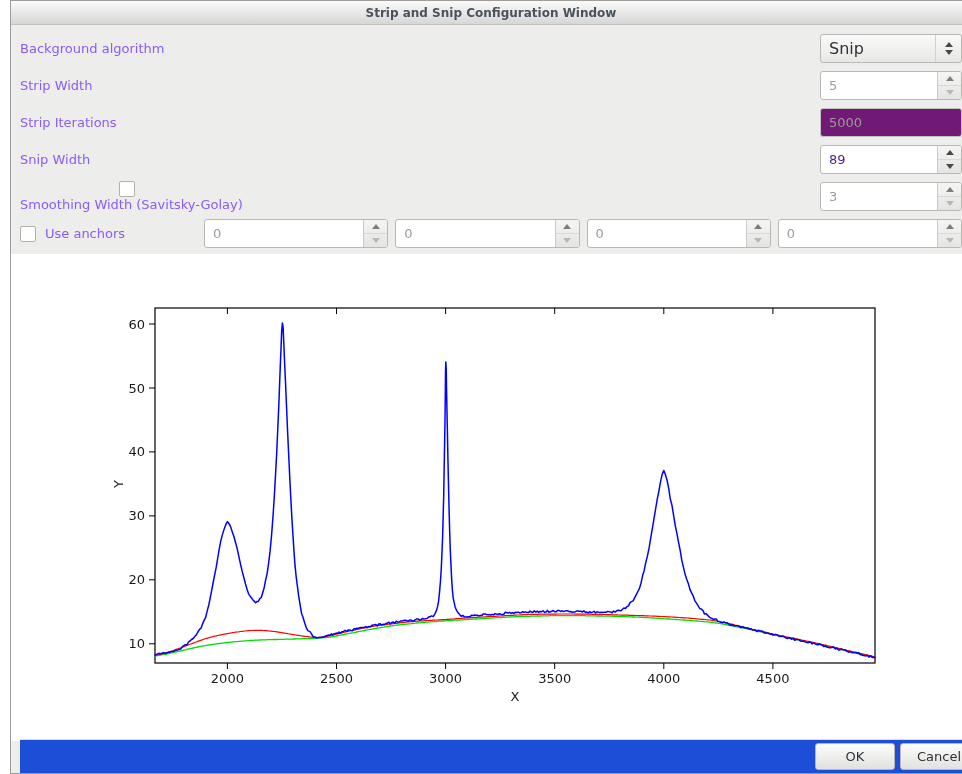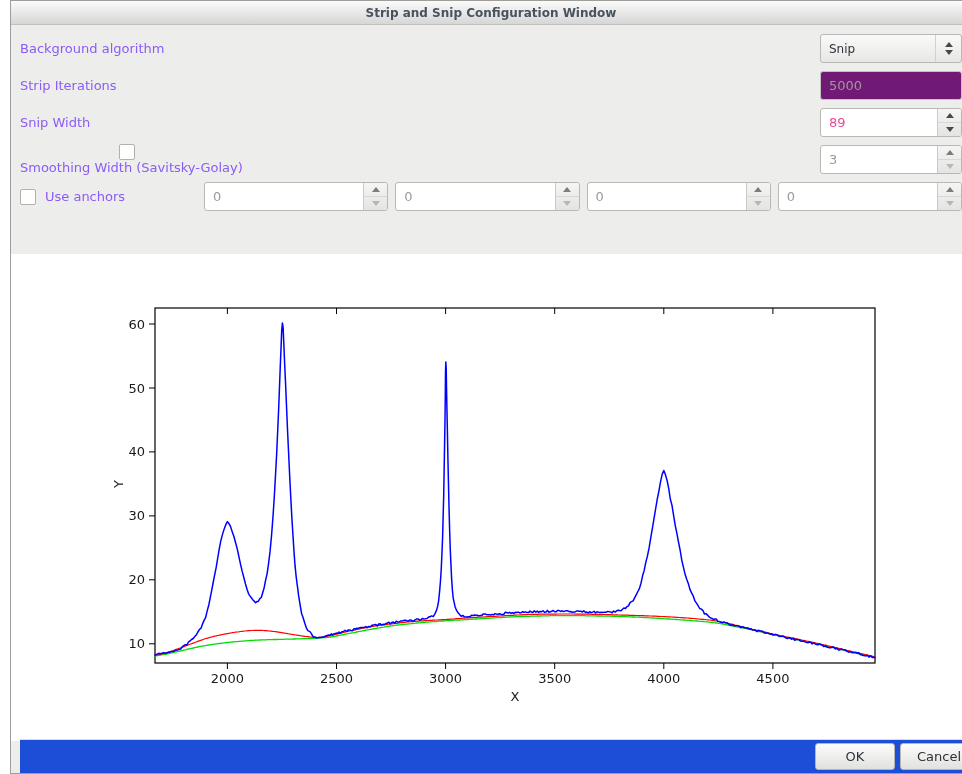--- a/index.html
+++ b/index.html
@@ -17,36 +17,36 @@
   .form{padding:0 9px;}
   .row{display:flex;align-items:center;height:29px;margin-top:8px;}
   .row:first-child{margin-top:9px;}
   .lbl{font-size:13px;color:#8b5cf6;}
   .spacer{flex:1;}
   .w142{width:142px;flex:none;}
   
   .entry{box-sizing:border-box;height:29px;background:#fff;border:1px solid #b8b8b4;
     border-radius:3px;display:flex;align-items:stretch;overflow:hidden;}
   .entry.disabled{background:#701a75;border-color:#c2c2bf;}
-  .ev{flex:1;display:flex;align-items:center;padding-left:8px;font-size:13px;color:#ec4899;min-width:0;}
+  .ev{flex:1;display:flex;align-items:center;padding-left:8px;font-size:13px;color:#4c1d95;min-width:0;}
   .ev.dim{color:#9b9b98;}
   .spin-btns{width:23px;flex:none;border-left:1px solid #c9c9c6;display:flex;flex-direction:column;
     background:linear-gradient(#f5f5f4,#e4e4e2);}
   .spin-up,.spin-down{flex:1;display:flex;align-items:center;justify-content:center;}
   .spin-up{border-bottom:1px solid #d8d8d5;}
   .tri-up{width:0;height:0;border-left:4px solid transparent;border-right:4px solid transparent;
     border-bottom:5px solid #49494a;}
   .tri-down{width:0;height:0;border-left:4px solid transparent;border-right:4px solid transparent;
     border-top:5px solid #49494a;}
   .tri-down.dimmed{border-top-color:#b7b7b4;}
   .tri-up.semi{border-bottom-color:#7d7d7b;}
   
   .combo{box-sizing:border-box;height:29px;border:1px solid #b8b8b4;border-radius:3px;
     background:linear-gradient(#fafafa,#e7e7e5);display:flex;align-items:stretch;overflow:hidden;}
-  .combo-val{flex:1;display:flex;align-items:center;padding-left:8px;font-size:12px;color:#2d3236;}
+  .combo-val{flex:1;display:flex;align-items:center;padding-left:8px;font-size:16px;color:#2d3236;}
   .combo-arrows{width:25px;flex:none;border-left:1px solid #d2d2cf;display:flex;flex-direction:column;
     align-items:center;justify-content:center;gap:3px;}
   
   .checkbox{width:14px;height:14px;flex:none;background:#fff;border:1px solid #b1b1ae;border-radius:2px;margin-right:9px;}
   .chkwrap{display:flex;align-items:center;flex-direction:column;}
   .lblwrap-anchors{width:184px;flex:none;display:flex;align-items:center;}
   .anchor-group{flex:1;display:flex;gap:7px;}
   .anchor-group .entry{flex:1;}
   
   .canvas{position:absolute;top:253px;left:0;width:960px;height:487px;background:#ffffff;}
@@ -76,20 +76,35 @@
       <span class="spacer"></span>
       <div class="combo w142">
         <span class="combo-val">Snip</span>
         <span class="combo-arrows">
             <i class="tri-up"></i>
             <i class="tri-down"></i>
           </span>
       </div>
     </div>
 
+    <div class="row">
+      <span class="lbl">Strip Width</span>
+      <span class="spacer"></span>
+      <div class="entry w142">
+        <span class="ev dim">5</span>
+        <span class="spin-btns">
+          <span class="spin-up">
+              <i class="tri-up semi"></i>
+            </span>
+          <span class="spin-down">
+              <i class="tri-down dimmed"></i>
+            </span>
+        </span>
+      </div>
+    </div>
 
     <div class="row">
       <span class="lbl">Strip Iterations</span>
       <span class="spacer"></span>
       <div class="entry disabled w142">
         <span class="ev dim">5000</span>
       </div>
     </div>
 
     <div class="row">

